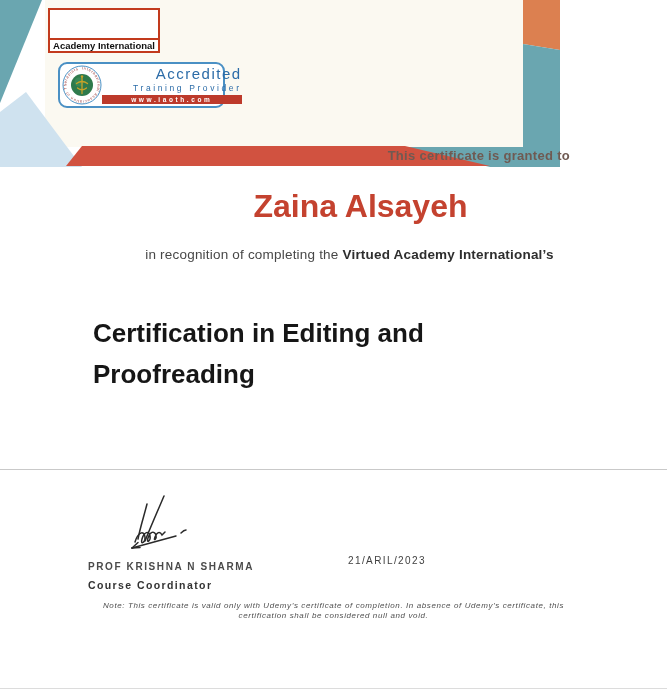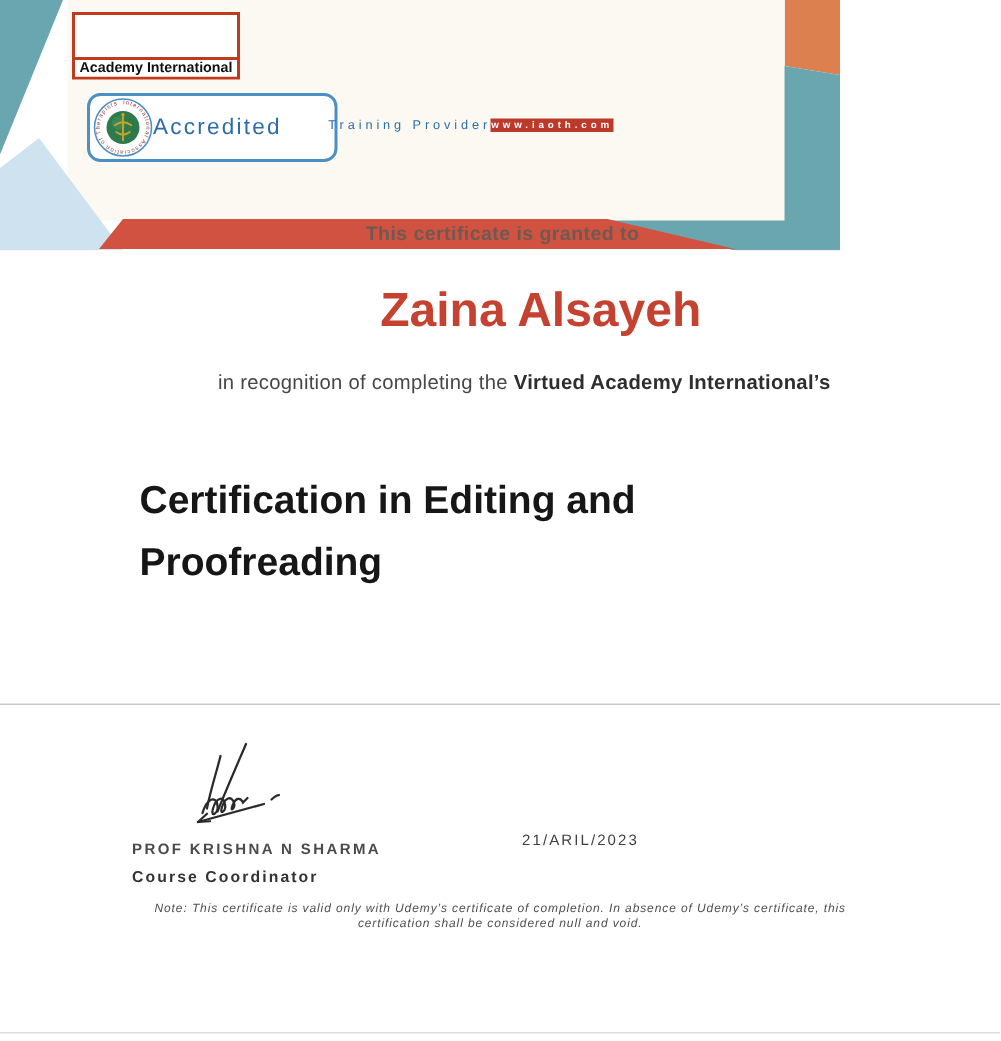--- a/index.html
+++ b/index.html
@@ -36,21 +36,21 @@
     background:#6aa6b0;
     clip-path:polygon(118px 0,155px 6px,155px 123px,85px 123px,0 103px,118px 103px);
   }
   .red-banner{
     position:absolute;left:60px;top:146px;width:440px;height:20px;
     background:#d15240;
     clip-path:polygon(22px 0,345px 0,430px 20px,6px 20px);
   }
   .banner-text{
     position:absolute;left:100px;top:148px;width:470px;
-    text-align:center;font-size:13px;line-height:16px;
+    text-align:right;font-size:13px;line-height:16px;
     color:#6f5a52;font-weight:600;letter-spacing:.3px;
   }
   
   .virtued-logo{
     position:absolute;left:48px;top:8px;width:112px;height:45px;
     background:#ffffff;border:2px solid #c23a1d;
   }
   .vl-top{position:relative;width:100%;height:28px;background:#ffffff;overflow:hidden;}
   .vl-circle{
     position:absolute;left:-1px;top:1px;width:27px;height:26px;border-radius:50%;
@@ -69,21 +69,21 @@
     white-space:nowrap;
     margin-top:28px;
   }
   
   .iaoth-badge{
     position:absolute;left:58px;top:62px;width:167px;height:46px;
     background:#ffffff;border:2px solid #4a90c4;border-radius:9px;
     display:flex;align-items:center;padding:2px 3px 2px 2px;
   }
   .seal{flex:0 0 40px;height:40px;}
-  .badge-right{flex:1;display:flex;flex-direction:row;align-items:flex-start;justify-content:center;}
+  .badge-right{flex:1;display:flex;flex-direction:column;align-items:flex-end;justify-content:center;}
   .badge-accredited{color:#2c6ca8;font-size:15px;letter-spacing:1.5px;line-height:16px;}
   .badge-training{color:#2c6ca8;font-size:8.5px;letter-spacing:2.6px;line-height:10px;margin-top:1px;white-space:nowrap;margin-left:31px;}
   .badge-url{
     margin-top:2px;width:100%;background:#bd3a2b;color:#ffffff;
     font-size:6.5px;font-weight:bold;letter-spacing:2.6px;text-align:center;line-height:9px;
   }
   
   .recipient-name{
     position:absolute;left:0;top:189px;width:667px;text-align:center;
     font-size:32px;font-weight:bold;color:#c4422f;line-height:34px;margin-left:27px;

